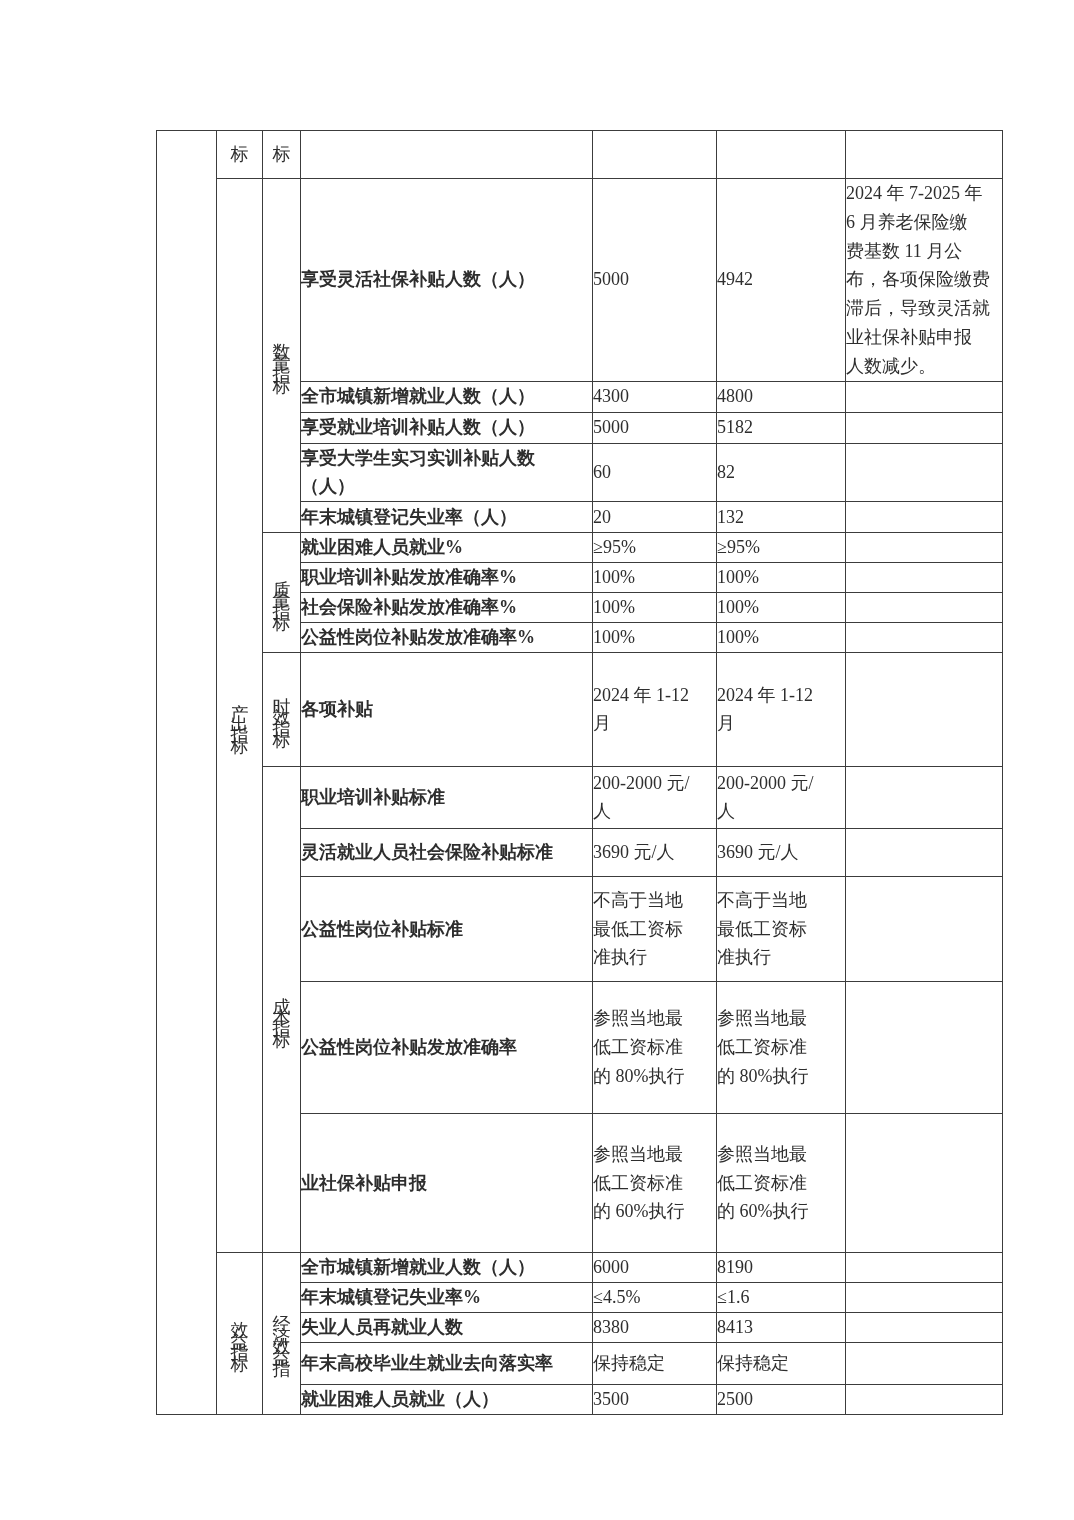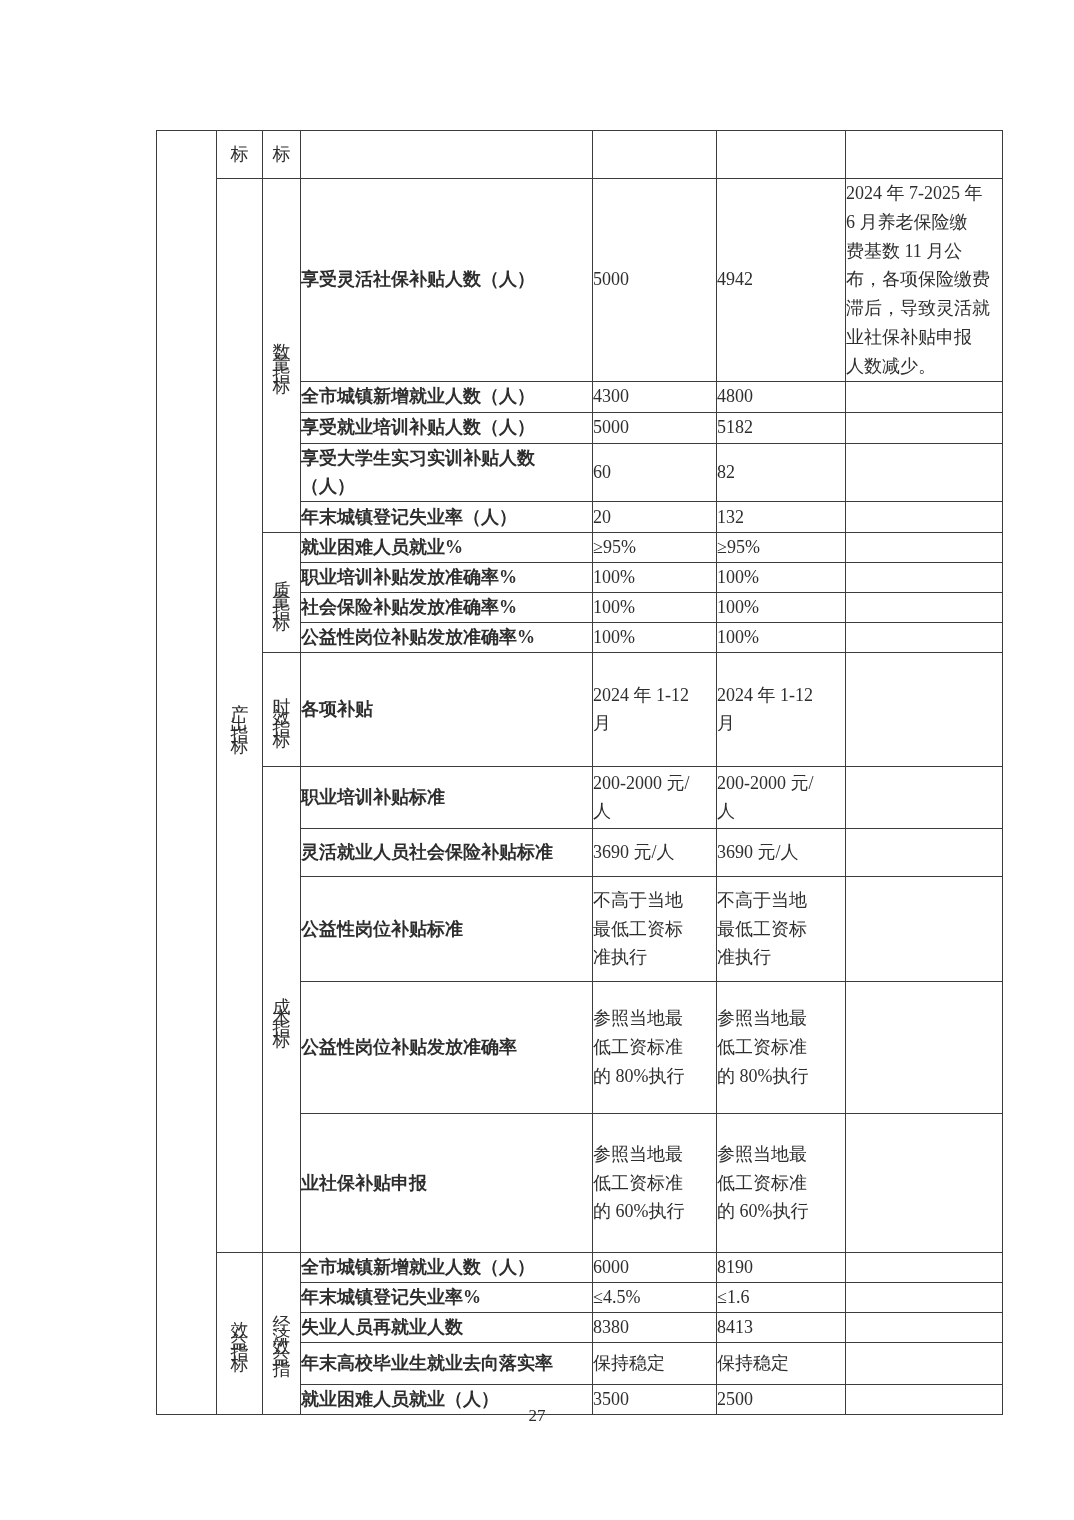--- a/index.html
+++ b/index.html
@@ -270,15 +270,14 @@
     <tr style="height:30px">
       <td class="lbl">就业困难人员就业（人）</td>
       <td class="val">3500</td>
       <td class="val">2500</td>
       <td class="remark"></td>
     </tr>
 
   </tbody>
     </table>
 
-  <div class="pageno">27</div>
 
 </div>
 
 </body></html>

